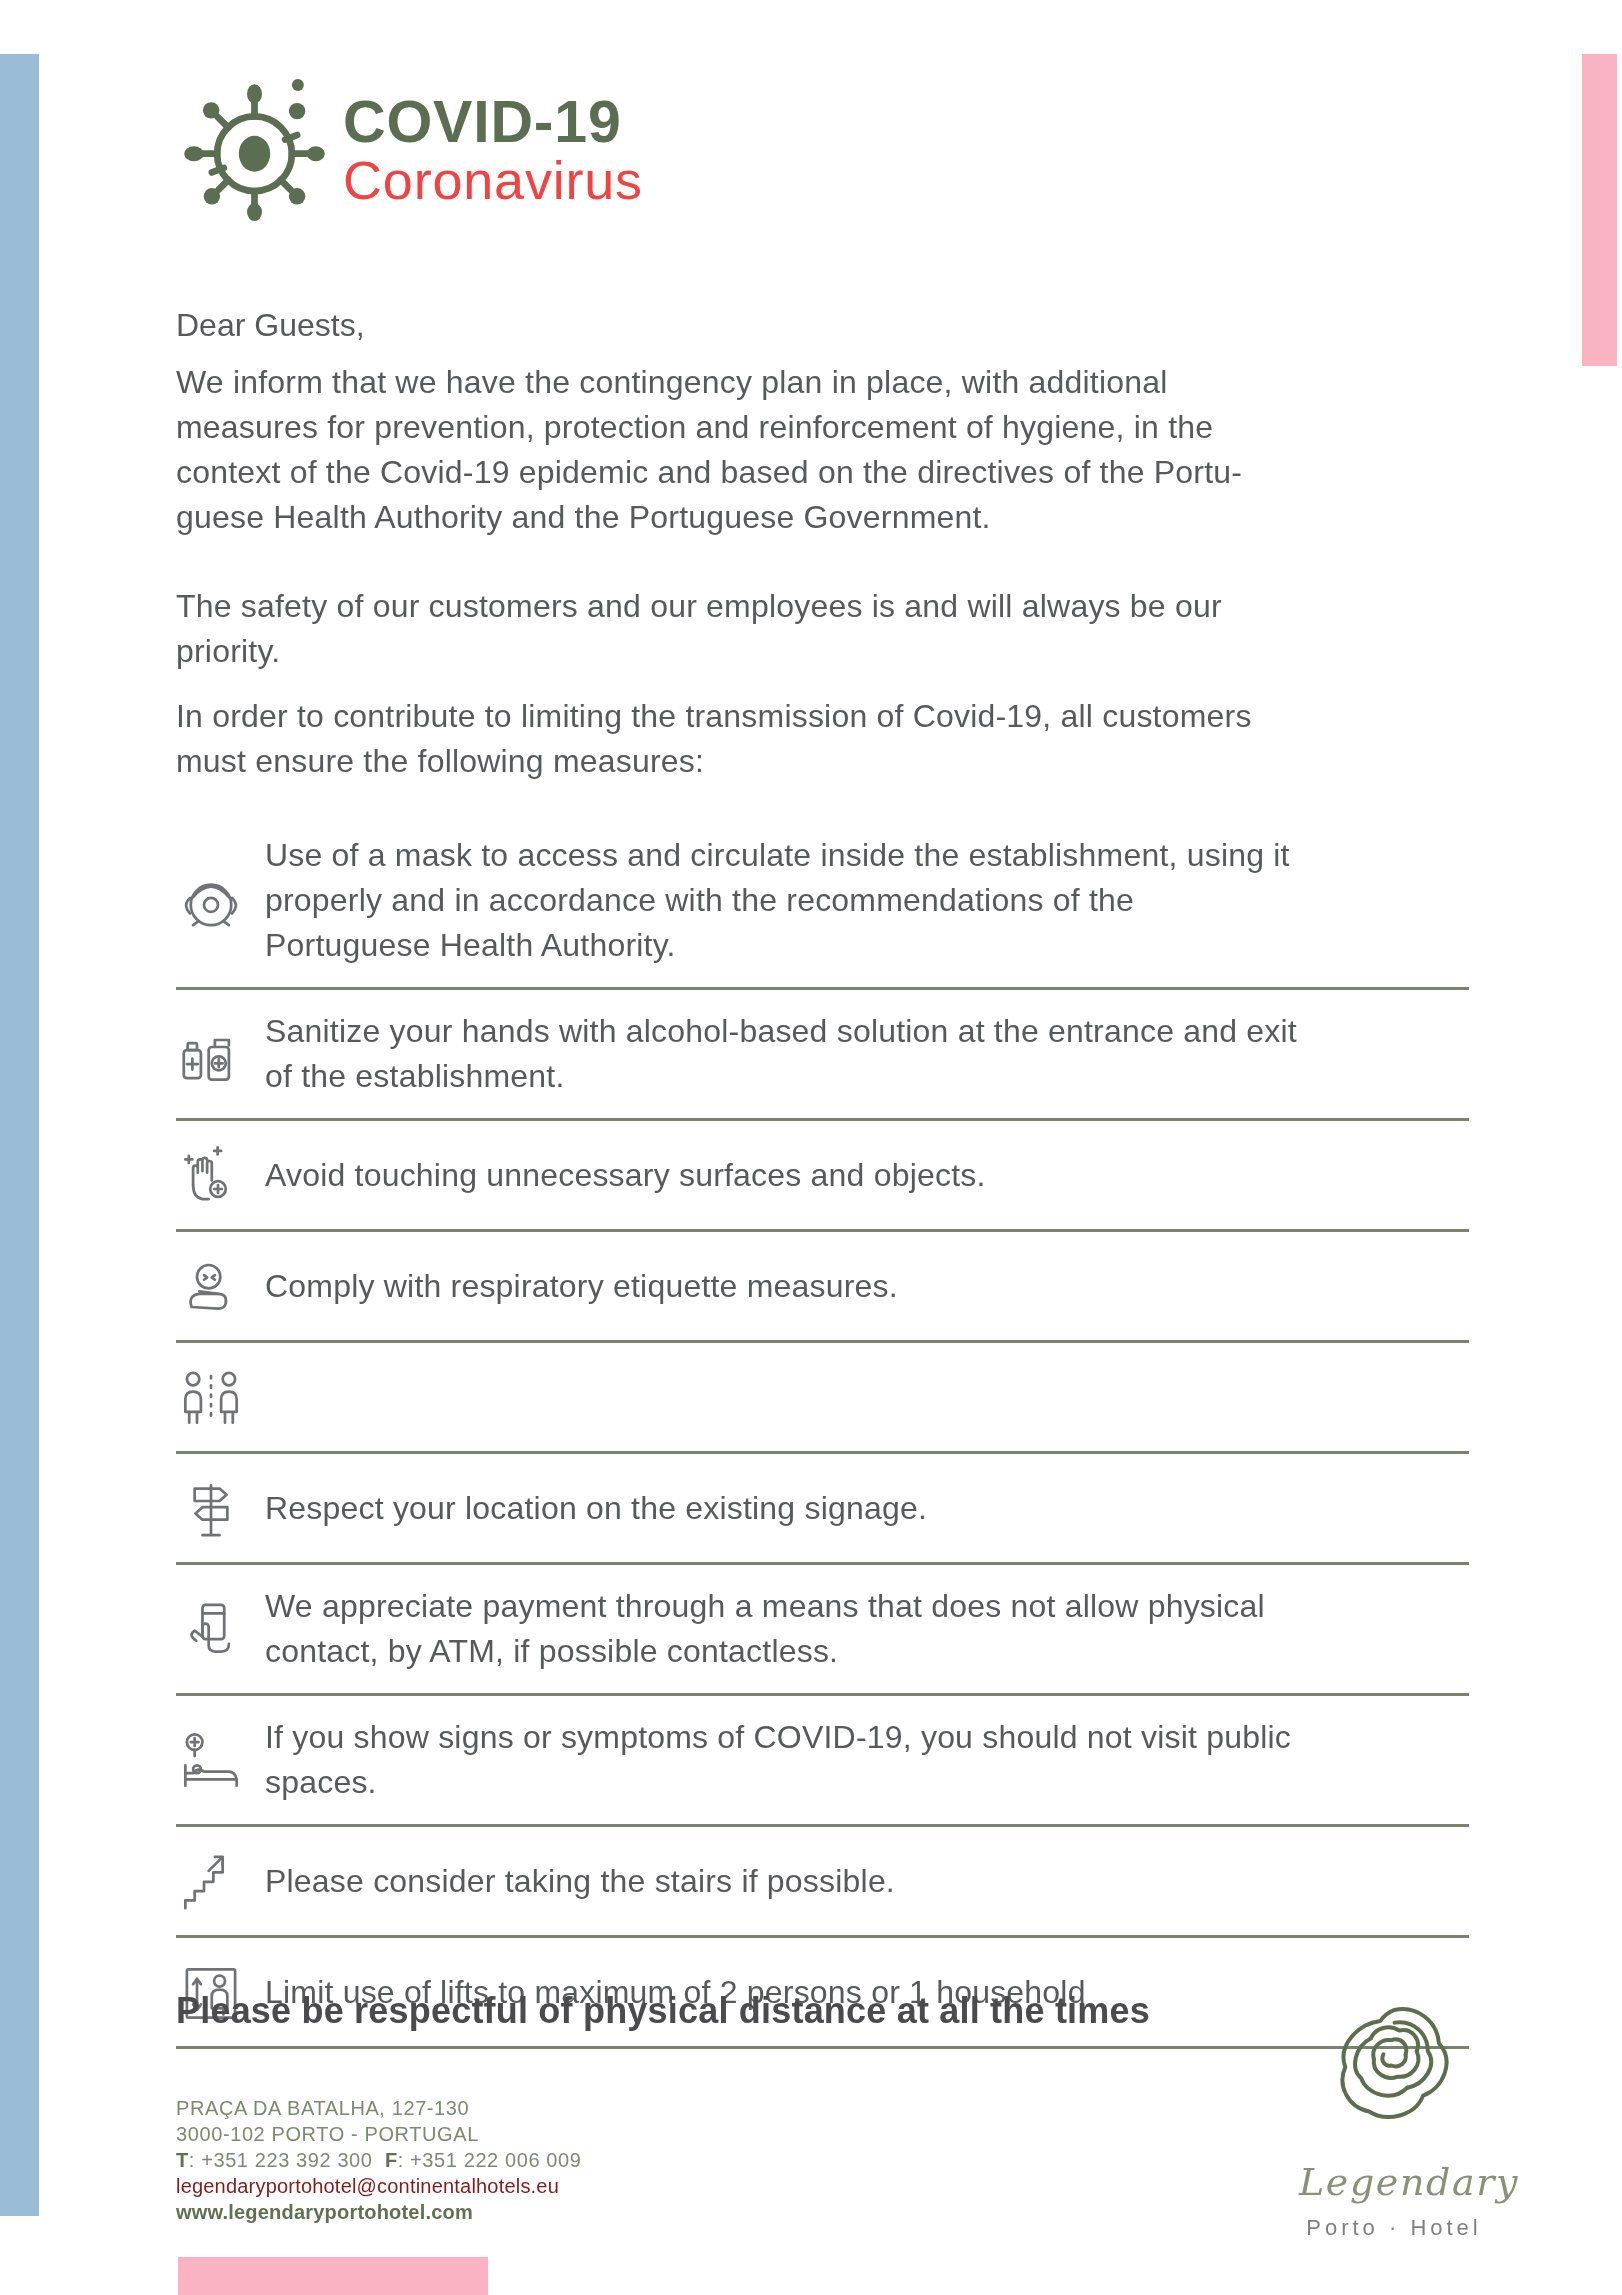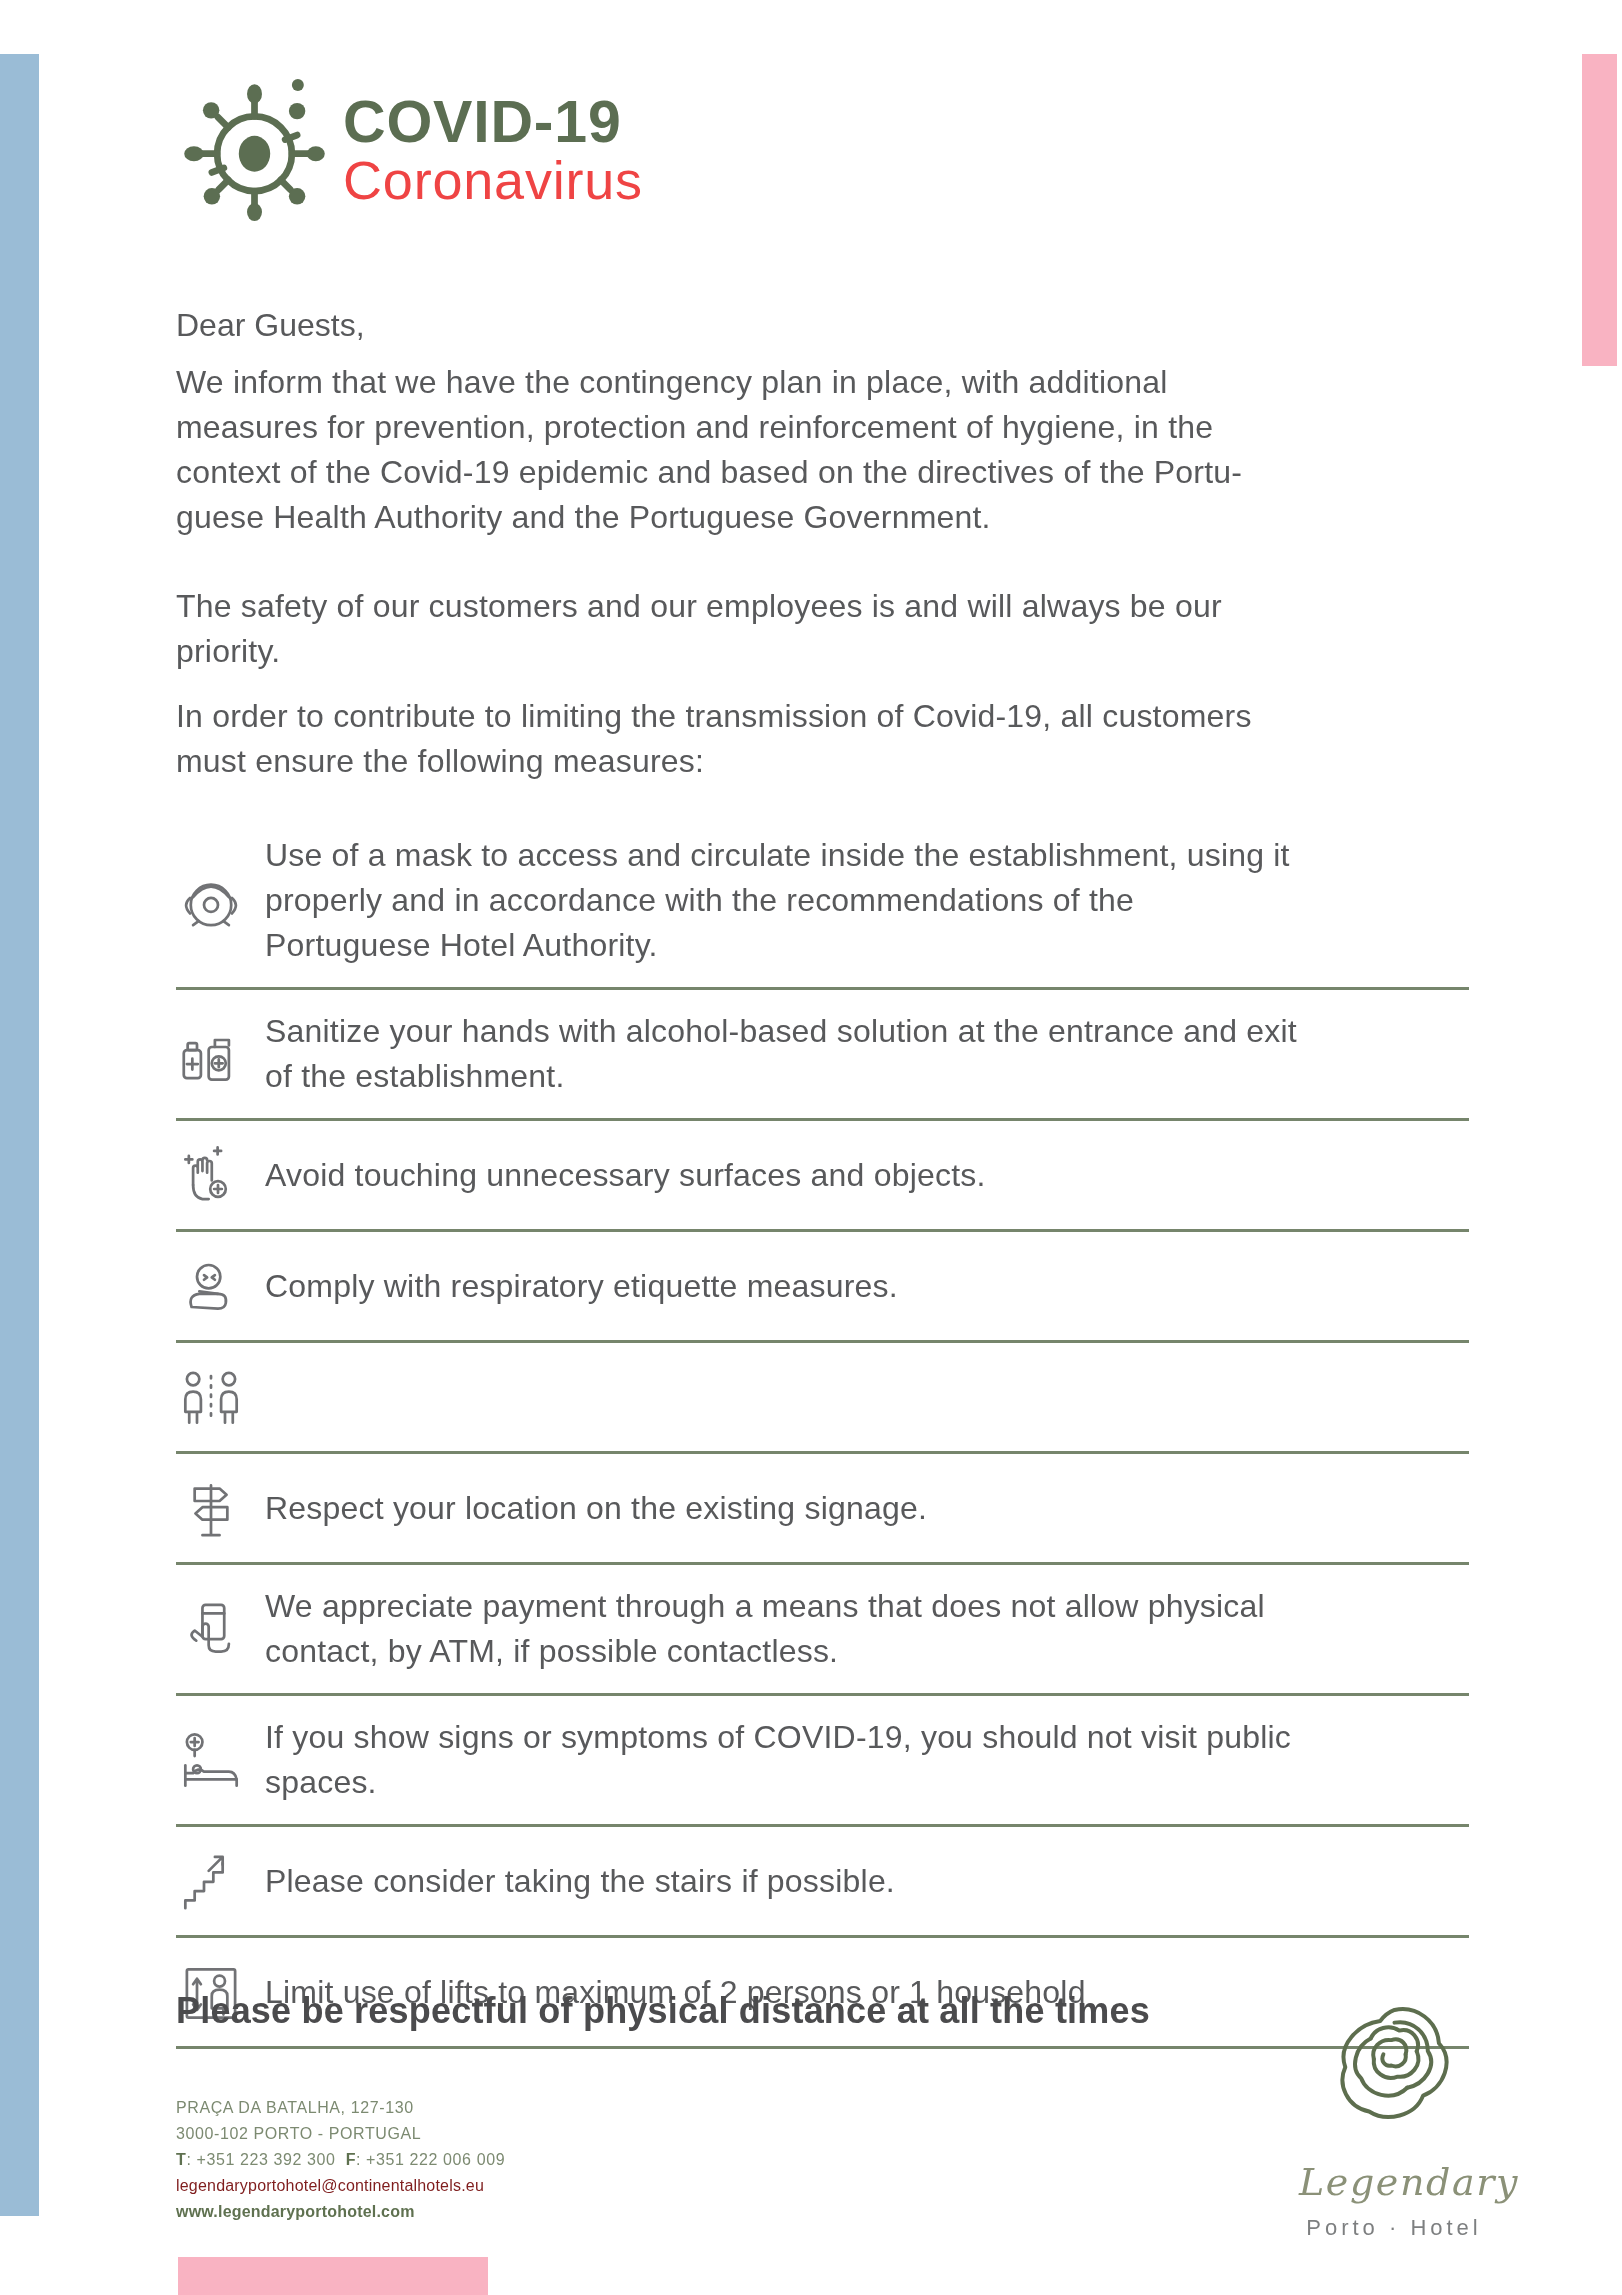--- a/index.html
+++ b/index.html
@@ -18,21 +18,21 @@
   .para{position:absolute;left:176px;width:1275px;font-size:32px;line-height:45px;white-space:pre-line;letter-spacing:0.2px;}
   #p1{top:360px;} #p2{top:584px;} #p3{top:694px;}
   
   .measures{position:absolute;left:176px;top:814px;width:1293px;}
   .mrow{display:flex;align-items:center;border-bottom:3.2px solid #76856c;padding:19px 0;}
   .micon{flex:0 0 89px;display:flex;align-items:center;justify-content:flex-start;}
   .micon svg{stroke:#717275;fill:none;stroke-width:3.5;stroke-linecap:round;stroke-linejoin:round;}
   .mtext{flex:1;font-size:32px;line-height:45px;white-space:pre-line;letter-spacing:0.2px;}
   
   .closing{position:absolute;left:176px;top:1990px;font-size:36px;font-weight:bold;color:#4b4b4d;letter-spacing:0.2px;}
-  .footer-addr{position:absolute;left:176px;top:2095px;font-size:16px;line-height:26px;color:#7c8a71;letter-spacing:0.6px;}
+  .footer-addr{position:absolute;left:176px;top:2095px;font-size:20px;line-height:26px;color:#7c8a71;letter-spacing:0.6px;}
   .footer-addr .mail{color:#7f1d1d;letter-spacing:0.2px;}
   .footer-addr .web{font-weight:bold;color:#5f7150;letter-spacing:0.2px;}
   .footer-addr b{color:#5f7150;}
   .brandbox{position:absolute;left:1299px;top:1996px;width:190px;text-align:center;}
   .brand-script{font-family:"DejaVu Serif", serif;font-style:italic;font-size:38px;color:#8b9178;letter-spacing:1.6px;margin-top:22px;}
   .brand-sub{font-size:22px;color:#7d7f80;letter-spacing:4px;margin-top:11px;}
 </style>
 </head>
 <body>
 
@@ -95,21 +95,21 @@
           <circle cx="45" cy="50" r="26"></circle>
           <circle cx="45" cy="50" r="9"></circle>
           <path d="M22 40 Q45 13 68 40"></path>
           <path d="M18 41 q-10 9 0 20"></path>
           <path d="M72 41 q10 9 0 20"></path>
           <path d="M29 71 l-7 5 M61 71 l7 5"></path>
         </svg>
       </span>
       <span class="mtext">Use of a mask to access and circulate inside the establishment, using it
 properly and in accordance with the recommendations of the
-Portuguese Hotel Authority.</span>
+Portuguese Health Authority.</span>
     </div>
 
     <div class="mrow">
       <span class="micon">
         <svg viewBox="0 0 90 90" width="70" height="70">
           <rect x="10" y="40" width="22" height="36" rx="4"></rect>
           <rect x="15" y="31" width="12" height="9" rx="2"></rect>
           <path d="M21 51 v14 M14 58 h14"></path>
           <rect x="42" y="36" width="26" height="42" rx="4"></rect>
           <path d="M50 36 v-9 h9 m0 0 h9 v7"></path>

